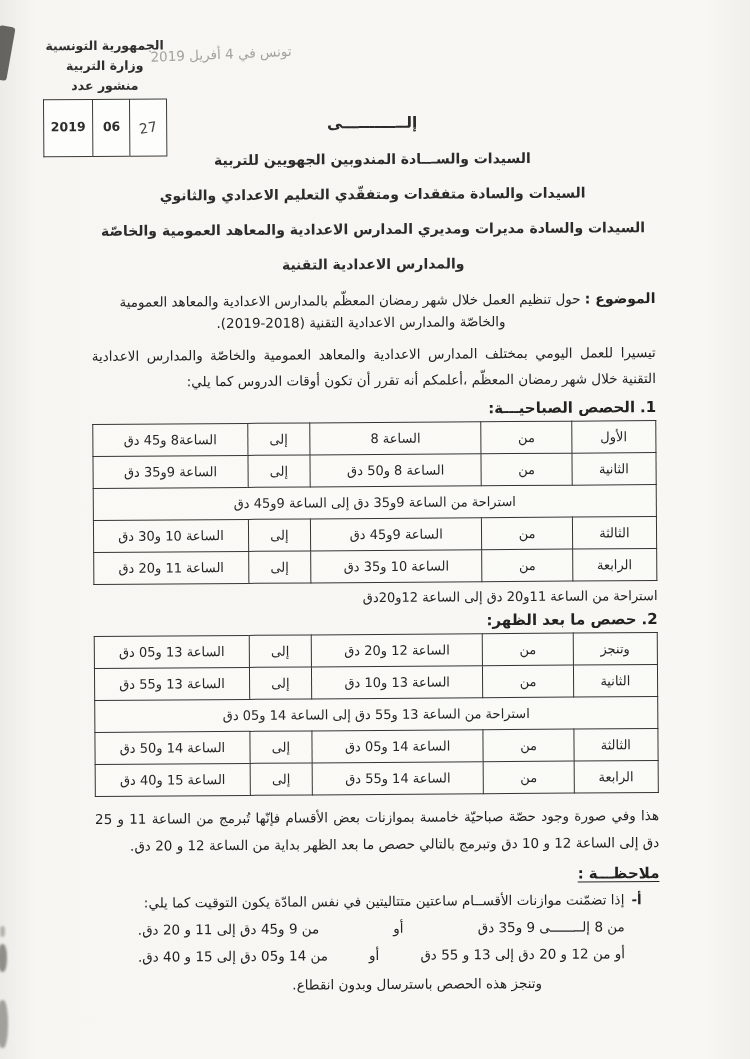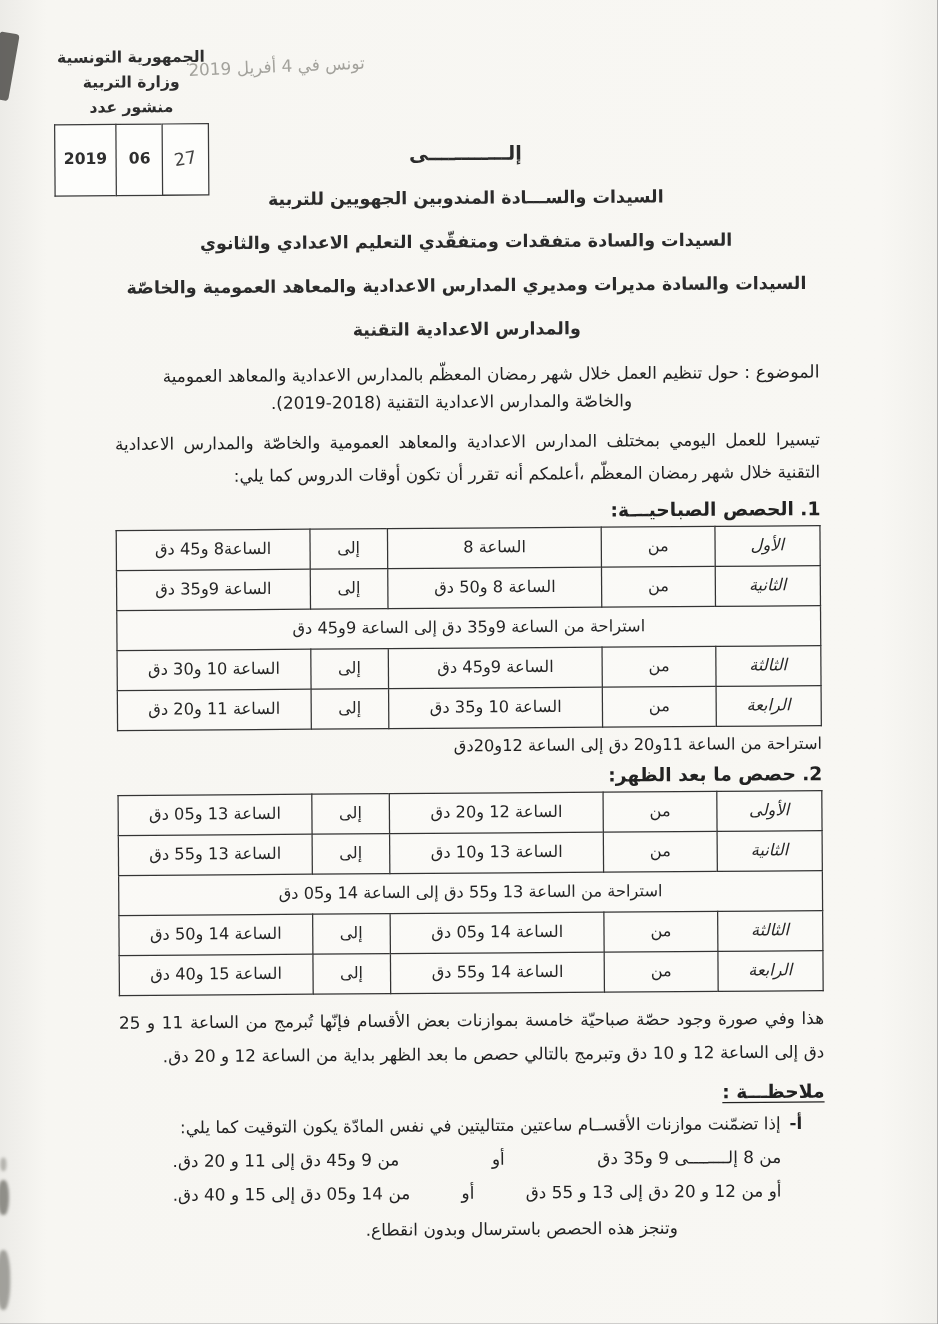--- a/index.html
+++ b/index.html
@@ -16,27 +16,27 @@
   .circ-cell{border:1.4px solid #3a3a3a;padding:17px 7px;font-size:12.5px;font-weight:bold;min-width:22px;}
   .circ-cell + .circ-cell{border-right:none;}
   .hand{display:inline-block;transform:rotate(-9deg);font-size:14px;color:#444;font-weight:normal;}
   .stamp-date{position:absolute;top:46px;right:455px;width:210px;color:#a3a29c;font-size:13.5px;
     letter-spacing:1px;transform:rotate(-2deg);white-space:nowrap;direction:rtl;}
   
   .bodycol{position:absolute;top:114px;right:93px;left:93px;}
   .to-heading{text-align:center;font-weight:bold;font-size:15.5px;color:#2b2b2b;}
   .addr{text-align:center;font-weight:bold;font-size:14px;margin-top:19px;color:#2b2b2b;}
   .subject{margin-top:17px;font-size:13.5px;line-height:1.65;}
-  .subject .lbl{font-weight:normal;font-size:14px;}
+  .subject .lbl{font-weight:bold;font-size:14px;}
   .subject-l2{margin-right:150px;font-size:13.5px;line-height:1.6;}
   .intro{margin-top:7px;font-size:13.5px;line-height:1.95;text-align:justify;}
   .sec-title{display:flex;direction:rtl;gap:5px;font-weight:bold;font-size:15px;margin-top:7px;align-items:baseline;}
   table.tt{width:100%;border-collapse:collapse;table-layout:fixed;margin-top:4px;background:rgba(255,255,255,.35);}
   table.tt td{border:1.4px solid #343434;height:29px;text-align:center;font-size:13px;padding:1px 4px;color:#262626;}
-  td.ord{text-align:right;padding-right:13px;font-style:italic;}
+  td.ord{text-align:right;padding-right:13px;}
   td.brk{height:33px;font-size:13px;}
   .midbreak{margin-top:7px;text-align:right;font-size:13px;}
   .fifth{margin-top:9px;font-size:13.5px;line-height:1.95;text-align:justify;}
   .note-title{margin-top:9px;font-weight:bold;font-size:15px;text-decoration:underline;text-underline-offset:3px;}
   .note-item{display:flex;direction:rtl;gap:7px;margin:9px 18px 0 0;font-size:13.5px;}
   .note-item .pfx{font-weight:bold;}
   .opt-row{display:flex;direction:rtl;justify-content:space-between;align-items:baseline;
     margin:11px 35px 0 0;width:487px;font-size:13.5px;}
   .closing{margin-top:13px;padding-left:78px;text-align:center;font-size:13.5px;}
   
@@ -145,21 +145,21 @@
       <table class="tt" dir="rtl">
         <colgroup>
             <col style="width:15%">
             <col style="width:16%">
             <col style="width:30.5%">
             <col style="width:11%">
             <col style="width:27.5%">
           </colgroup>
         <tbody>
           <tr>
-            <td class="ord">الأولى</td>
+            <td class="ord">وتنجز</td>
             <td>من</td>
             <td>الساعة 12 و20 دق</td>
             <td>إلى</td>
             <td>الساعة 13 و05 دق</td>
           </tr>
           <tr>
             <td class="ord">الثانية</td>
             <td>من</td>
             <td>الساعة 13 و10 دق</td>
             <td>إلى</td>

